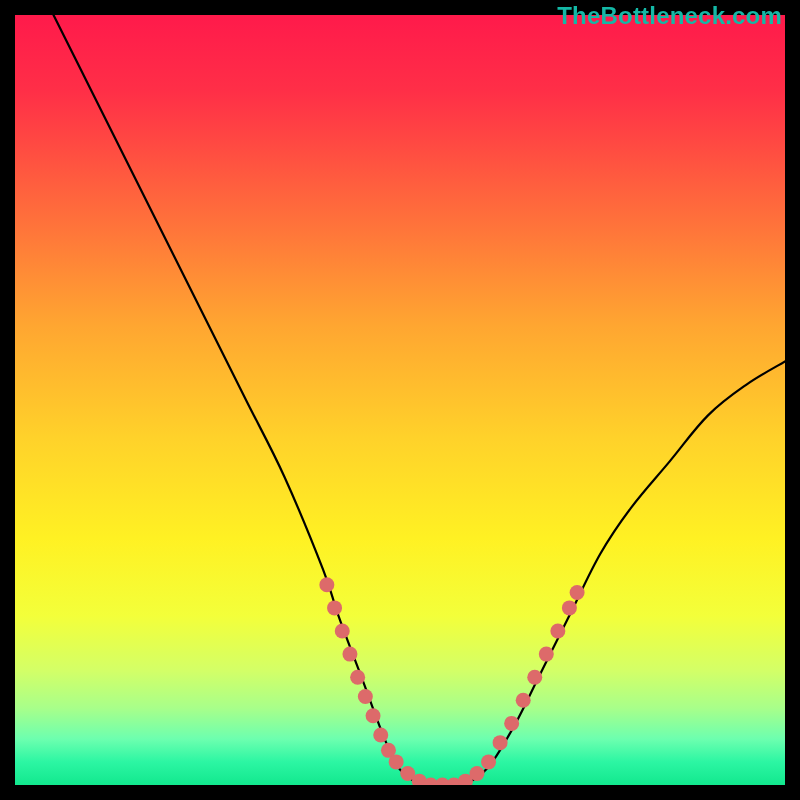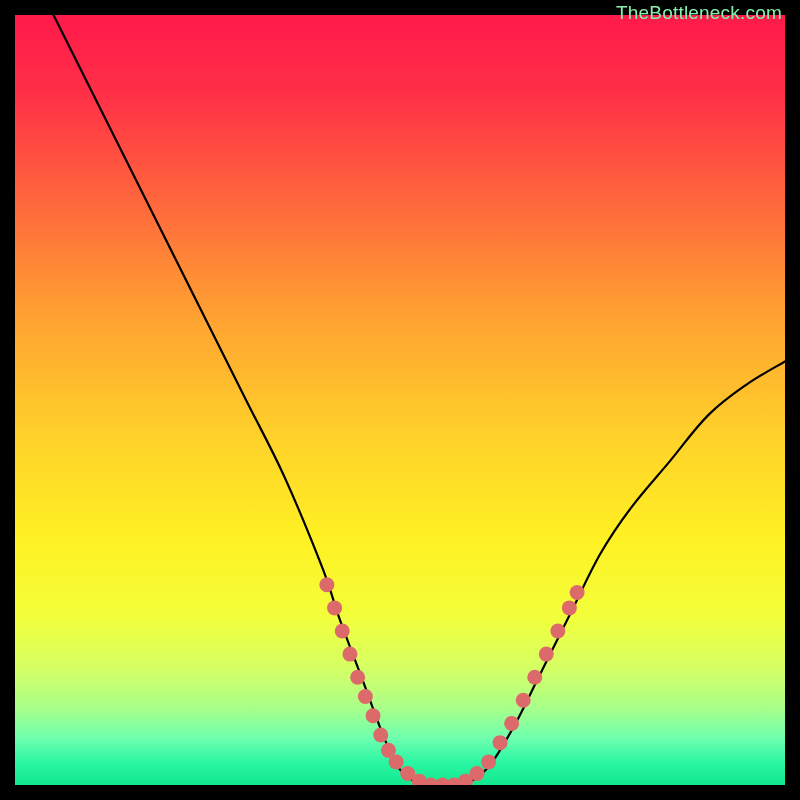--- a/index.html
+++ b/index.html
@@ -23,23 +23,23 @@
     position: absolute;
     left: 0;
     top: 0;
     width: 770px;
     height: 770px;
   }
   .watermark {
     position: absolute;
     top: 2px;
     right: 18px;
-    color: #86efac;
-    font-size: 19px;
-    font-weight: 400;
+    color: #14b8a6;
+    font-size: 24px;
+    font-weight: 700;
     letter-spacing: 0.2px;
     z-index: 10;
     user-select: none;
   }
   svg {
     display: block;
   }
 </style>
 </head>
 <body>

